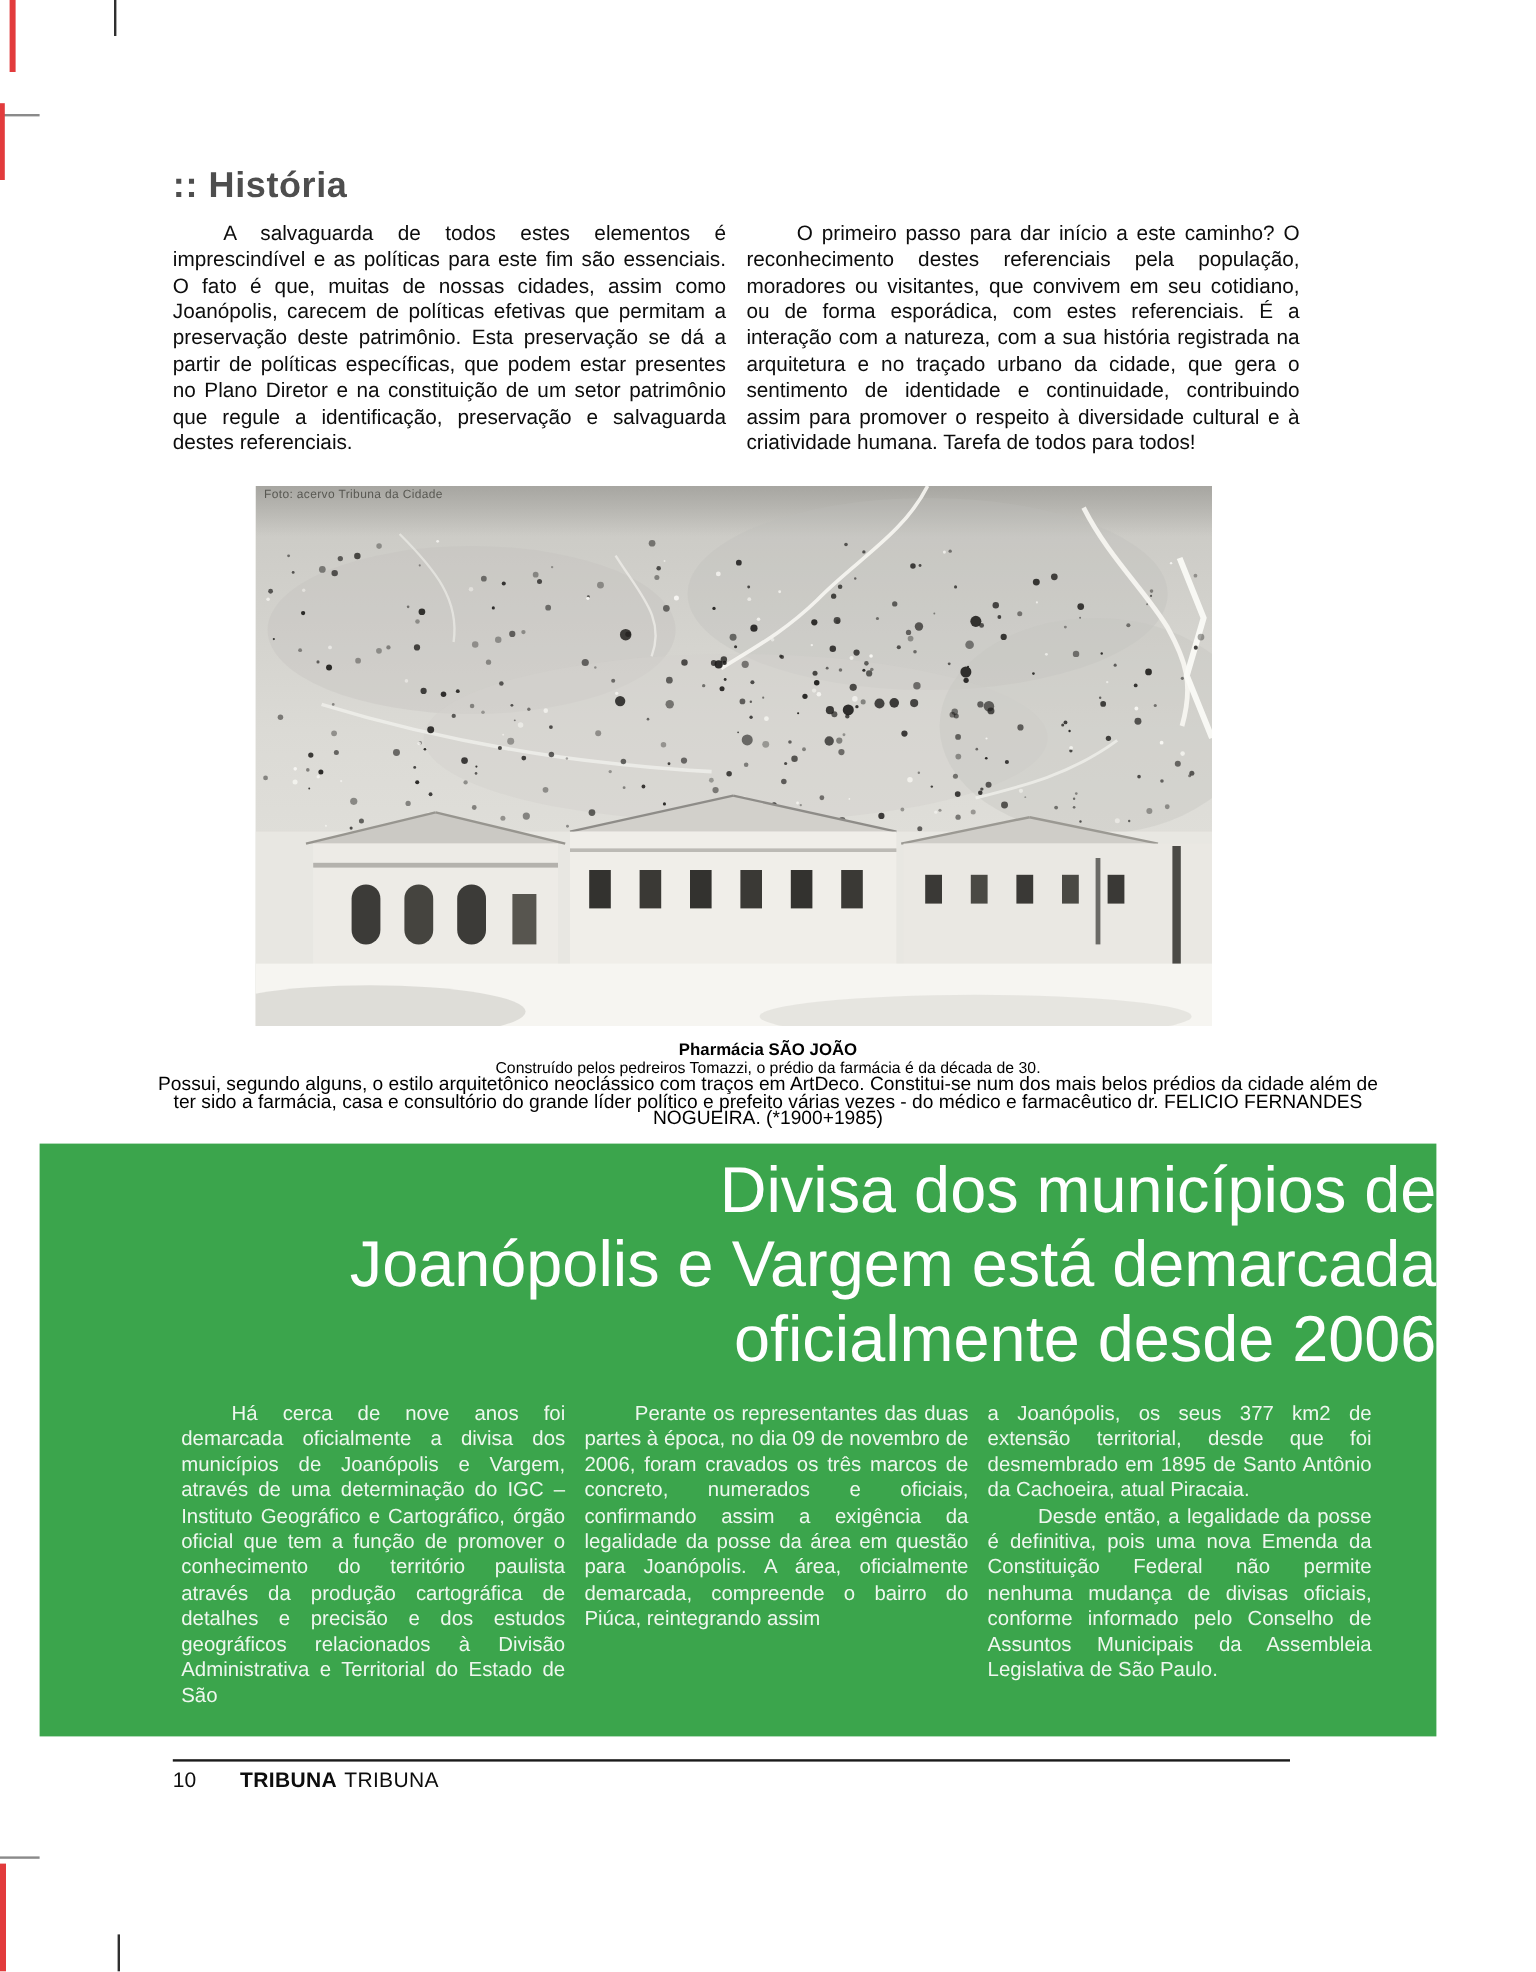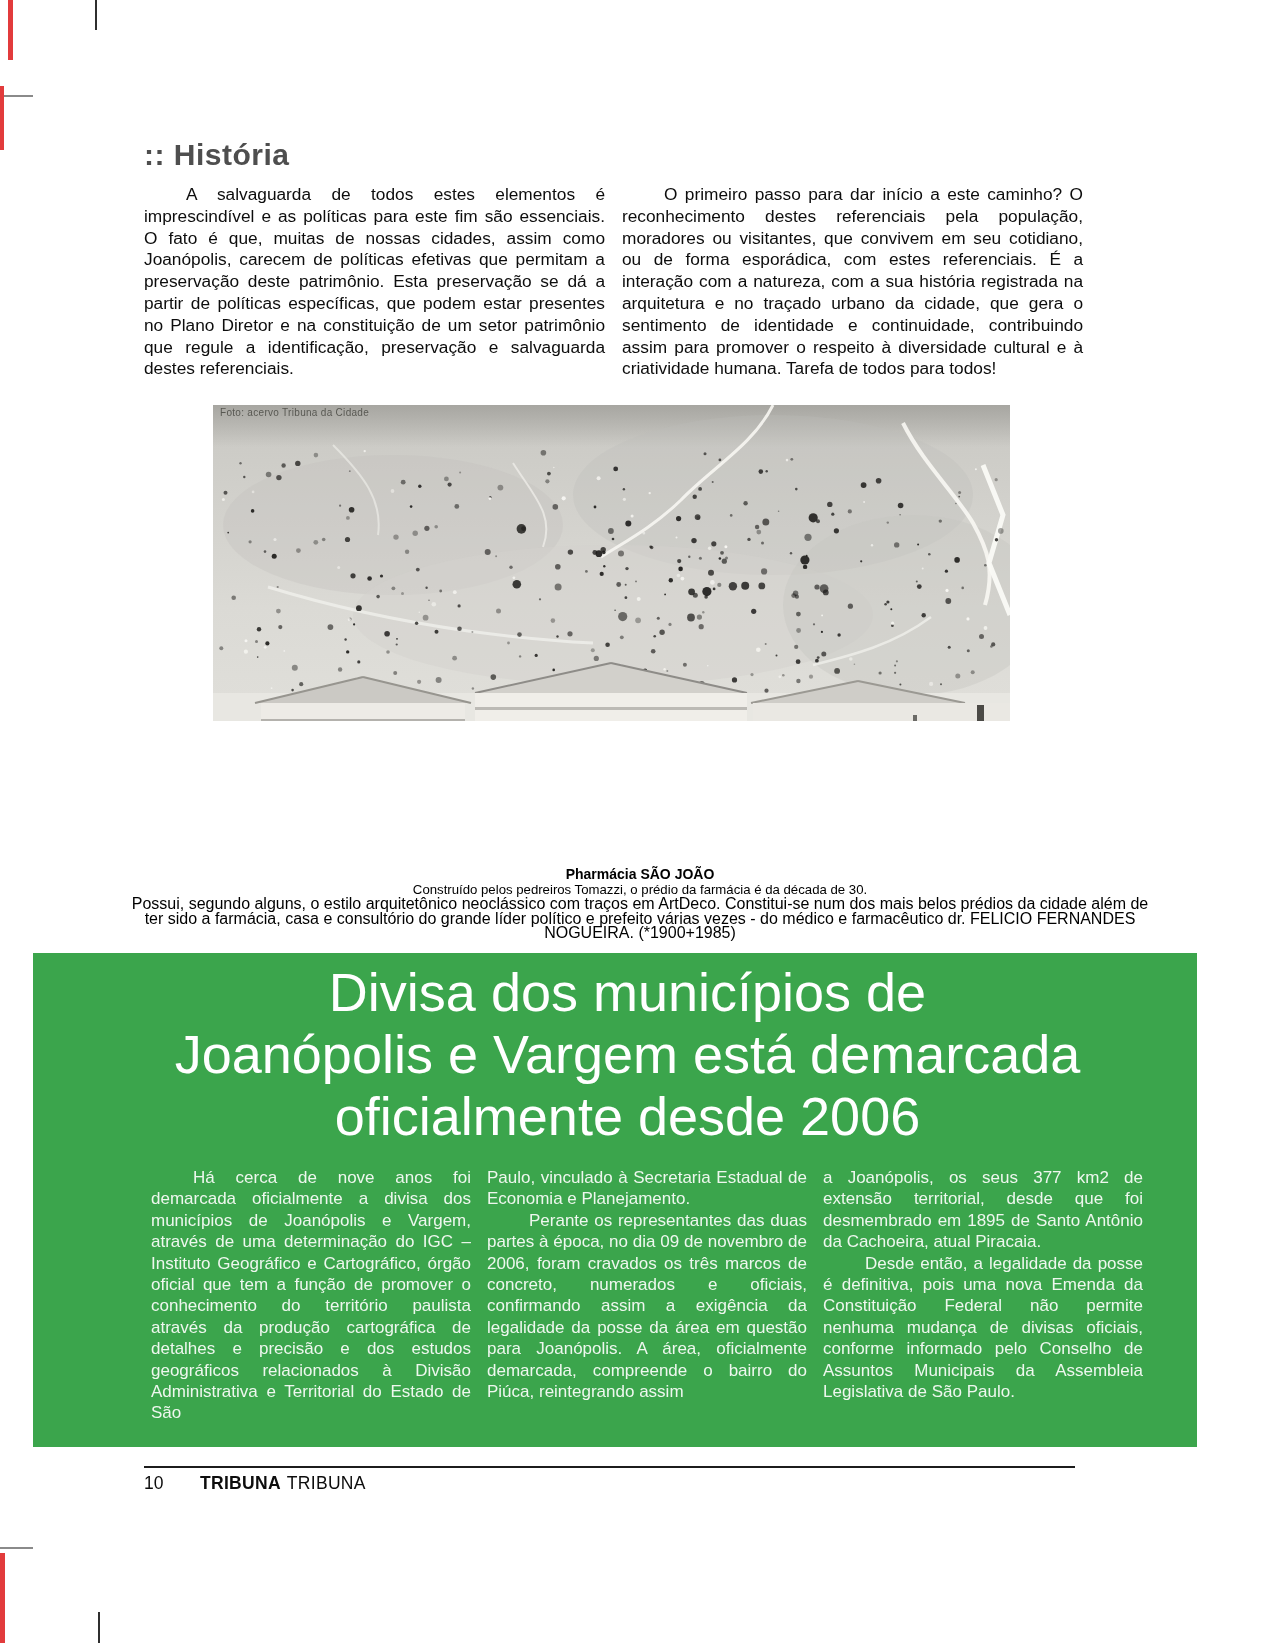--- a/index.html
+++ b/index.html
@@ -19,41 +19,41 @@
 
   .section-header{
     position:absolute;left:144px;top:138px;
     font-size:30px;font-weight:bold;color:#4e4e4e;letter-spacing:0.5px;
   }
   .intro{position:absolute;left:144px;top:184px;width:939px;display:flex;gap:17px;}
   .intro .col{width:461px;font-size:17.3px;line-height:21.8px;text-align:justify;color:#0d0d0d;}
   .intro .col p{margin:0;text-indent:42px;}
 
   .photo-wrap{
-    position:absolute;left:213px;top:405px;width:797px;height:316px;
+    position:absolute;left:213px;top:405px;width:797px;height:450px;
     background:#dcdbd6;overflow:hidden;
   }
   .photo-credit{
     position:absolute;left:7px;top:2px;font-size:10px;color:#4a4a44;
     letter-spacing:0.3px;opacity:0.85;z-index:3;
   }
   .photo-wrap svg{display:block;}
 
   .caption{
     position:absolute;left:125px;top:866px;width:1030px;text-align:center;color:#000;
   }
   .caption-title{font-size:14px;font-weight:bold;line-height:16px;margin:0;}
   .caption-sub{font-size:13.2px;line-height:15px;margin:0;}
   .caption-body{font-size:16px;line-height:14.5px;margin:0;}
 
   .banner{
     position:absolute;left:33px;top:953px;width:1164px;height:494px;
     background:#3ba54c;color:#ffffff;
   }
-  .banner-title{padding-top:8px;text-align:center;font-size:54px;line-height:62px;font-weight:400;color:#ffffff;margin-left:25px;}
+  .banner-title{padding-top:8px;text-align:right;font-size:54px;line-height:62px;font-weight:400;color:#ffffff;margin-left:25px;}
   .banner-cols{margin:20px 0 0 118px;width:992px;display:flex;gap:16px;}
   .banner-cols .bcol{width:320px;font-size:17px;line-height:21.4px;text-align:justify;color:#eef7ee;}
   .banner-cols p{margin:0;}
   .banner-cols p.indent{text-indent:42px;}
 
   .footer-rule{position:absolute;left:144px;top:1466px;width:931px;height:2px;background:#1c1c1c;}
   .footer{position:absolute;left:144px;top:1473px;font-size:17.5px;color:#0d0d0d;}
   .footer .pagenum{display:inline-block;width:56px;}
   .footer .mag-bold{font-weight:bold;letter-spacing:0.3px;}
   .footer .mag-reg{margin-left:6px;letter-spacing:0.3px;}
@@ -488,21 +488,20 @@
   <div class="banner-title">
     <div>Divisa dos municípios de</div>
     <div>Joanópolis e Vargem está demarcada</div>
     <div>oficialmente desde 2006</div>
   </div>
   <div class="banner-cols">
     <div class="bcol">
       <p class="indent">Há cerca de nove anos foi demarcada oficialmente a divisa dos municípios de Joanópolis e Vargem, através de uma determinação do IGC – Instituto Geográfico e Cartográfico, órgão oficial que tem a função de promover o conhecimento do território paulista através da produção cartográfica de detalhes e precisão e dos estudos geográficos relacionados à Divisão Administrativa e Territorial do Estado de São</p>
     </div>
     <div class="bcol">
-      <p>Paulo, vinculado à Secretaria Estadual de Economia e Planejamento.</p>
       <p class="indent">Perante os representantes das duas partes à época, no dia 09 de novembro de 2006, foram cravados os três marcos de concreto, numerados e oficiais, confirmando assim a exigência da legalidade da posse da área em questão para Joanópolis. A área, oficialmente demarcada, compreende o bairro do Piúca, reintegrando assim</p>
     </div>
     <div class="bcol">
       <p>a Joanópolis, os seus 377 km2 de extensão territorial, desde que foi desmembrado em 1895 de Santo Antônio da Cachoeira, atual Piracaia.</p>
       <p class="indent">Desde então, a legalidade da posse é definitiva, pois uma nova Emenda da Constituição Federal não permite nenhuma mudança de divisas oficiais, conforme informado pelo Conselho de Assuntos Municipais da Assembleia Legislativa de São Paulo.</p>
     </div>
   </div>
 </div>
 
 <div class="footer-rule"></div>

